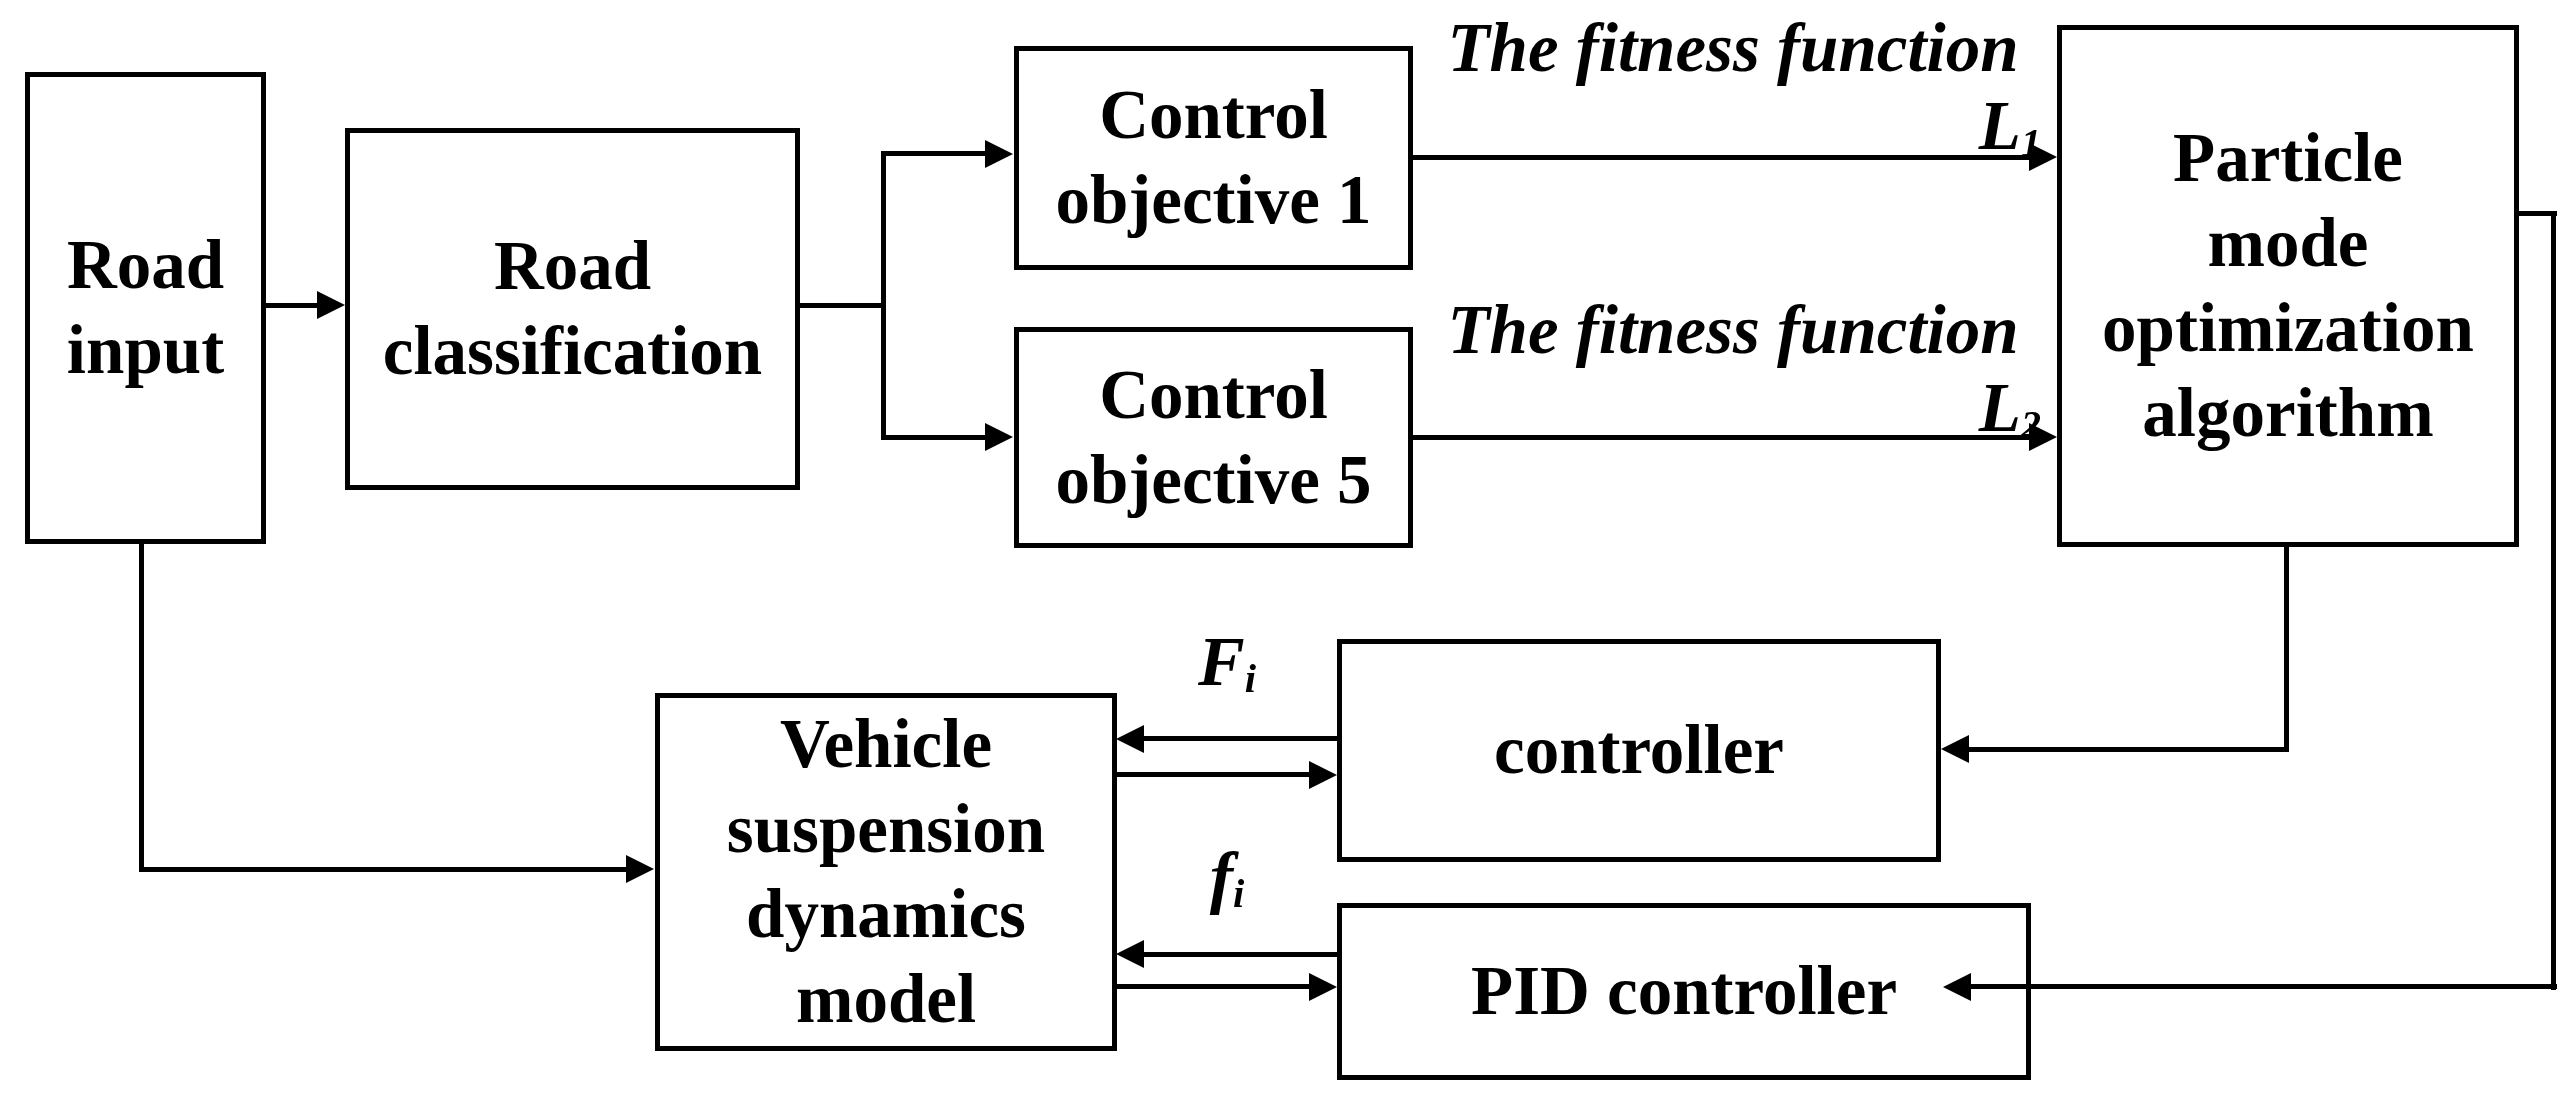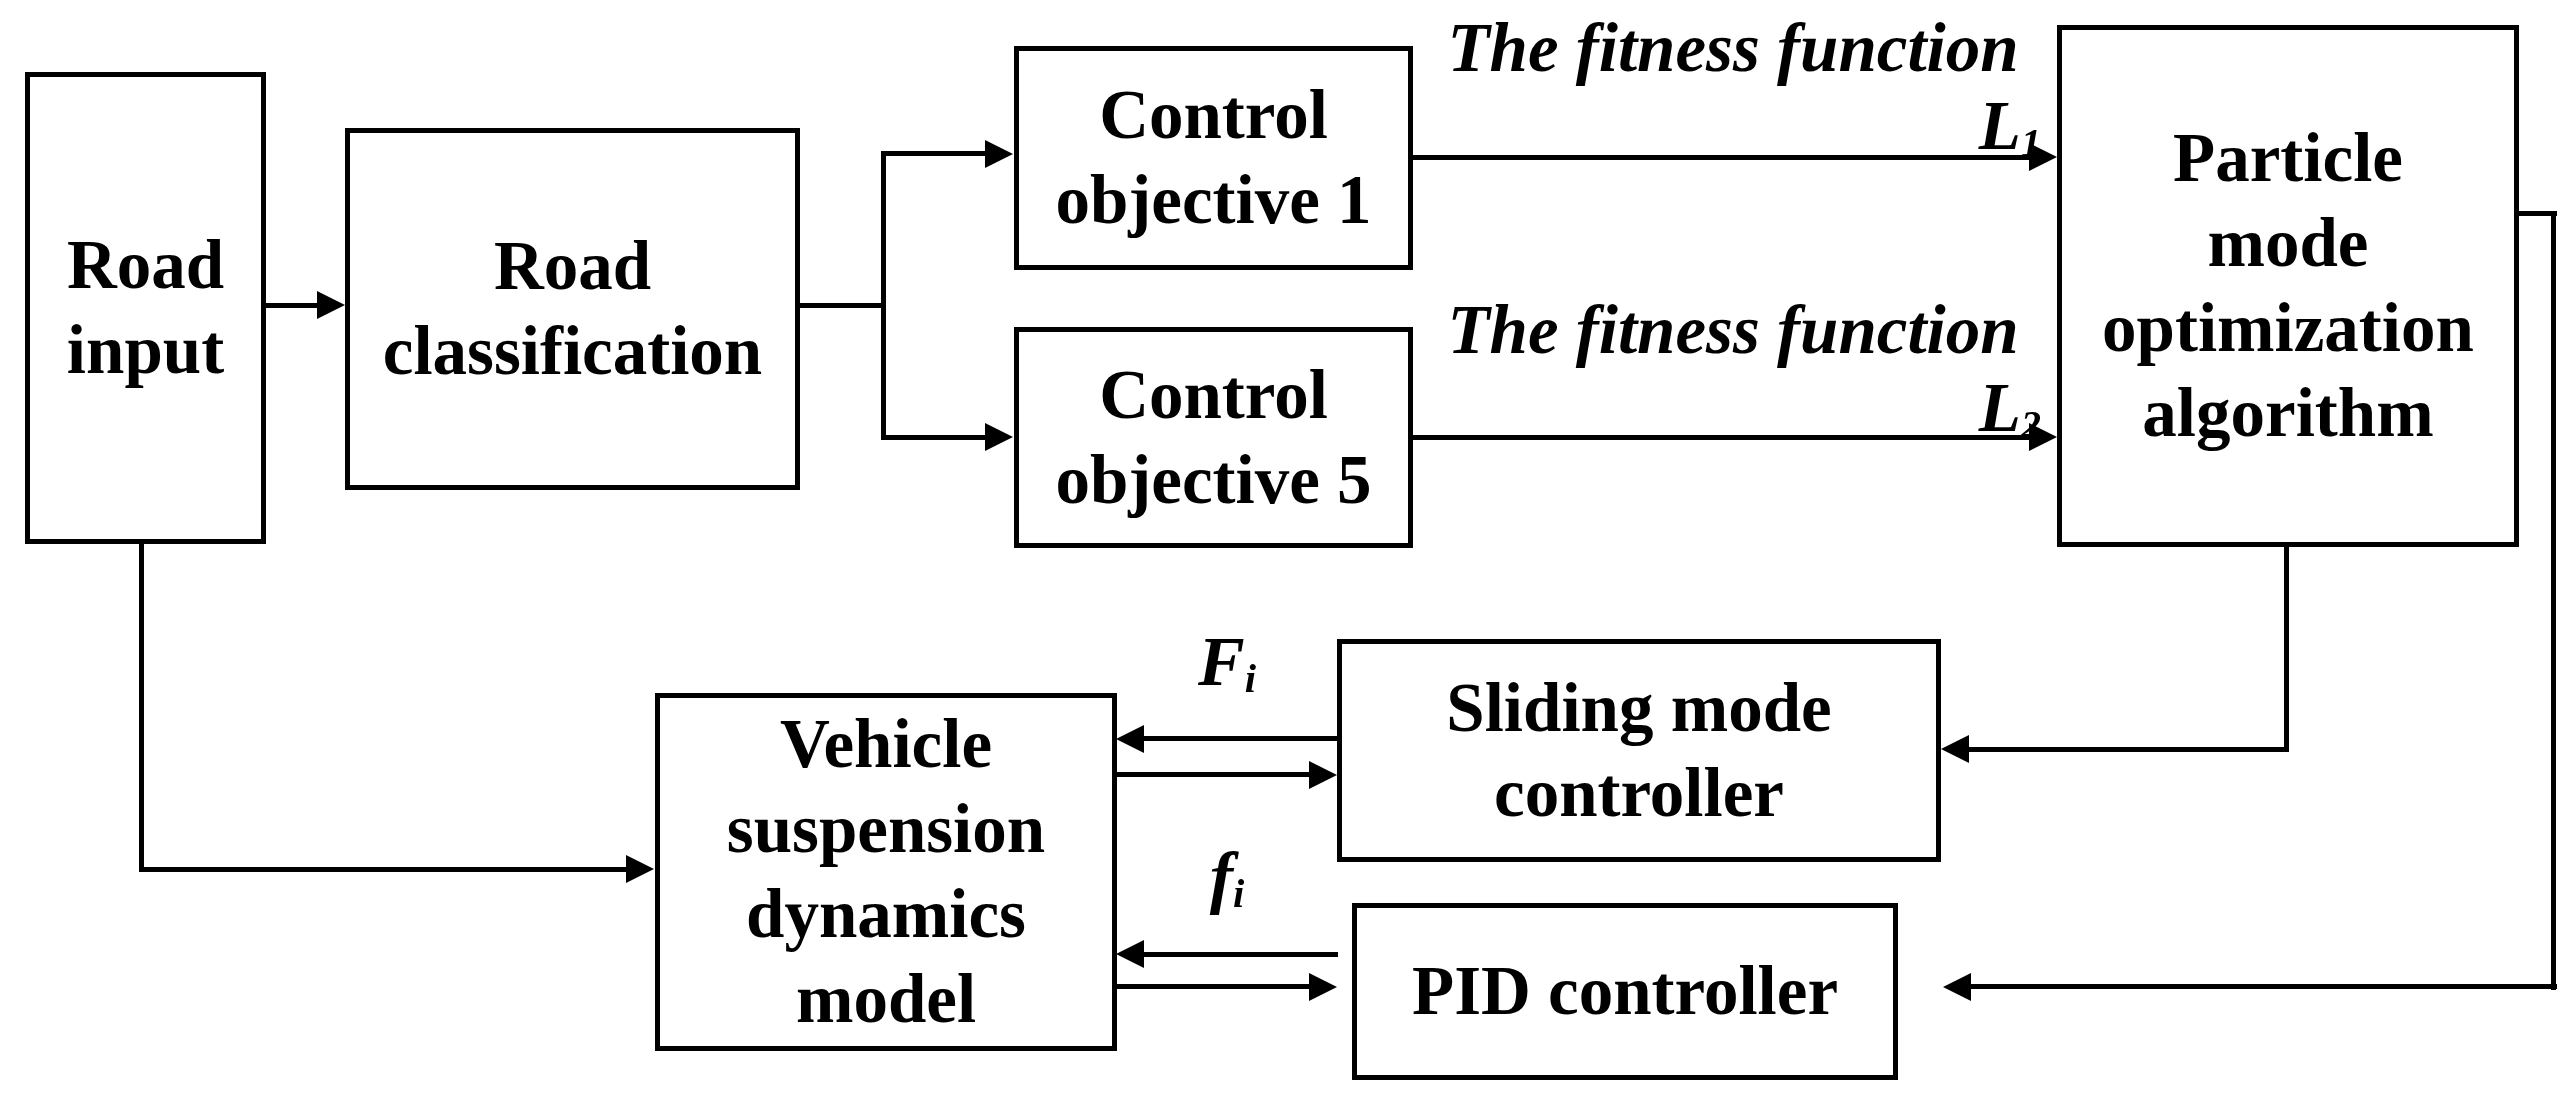--- a/index.html
+++ b/index.html
@@ -112,25 +112,24 @@
   </div>
 
   <div class="node" style="left:2057px; top:25px; width:462px; height:522px;">
     <span class="ln">Particle</span>
     <span class="ln">mode</span>
     <span class="ln">optimization</span>
     <span class="ln">algorithm</span>
   </div>
 
   <div class="node" style="left:1337px; top:639px; width:604px; height:223px;">
-    <span class="ln">Sliding mode</span>
     <span class="ln">controller</span>
   </div>
 
-  <div class="node" style="left:1337px; top:903px; width:546px; height:177px;margin-left:15px;">
+  <div class="node" style="left:1337px; top:903px; width:694px; height:177px;">
     <span class="ln">PID controller</span>
   </div>
 
   <div class="node" style="left:655px; top:693px; width:462px; height:358px;">
     <span class="ln">Vehicle</span>
     <span class="ln">suspension</span>
     <span class="ln">dynamics</span>
     <span class="ln">model</span>
   </div>
 

